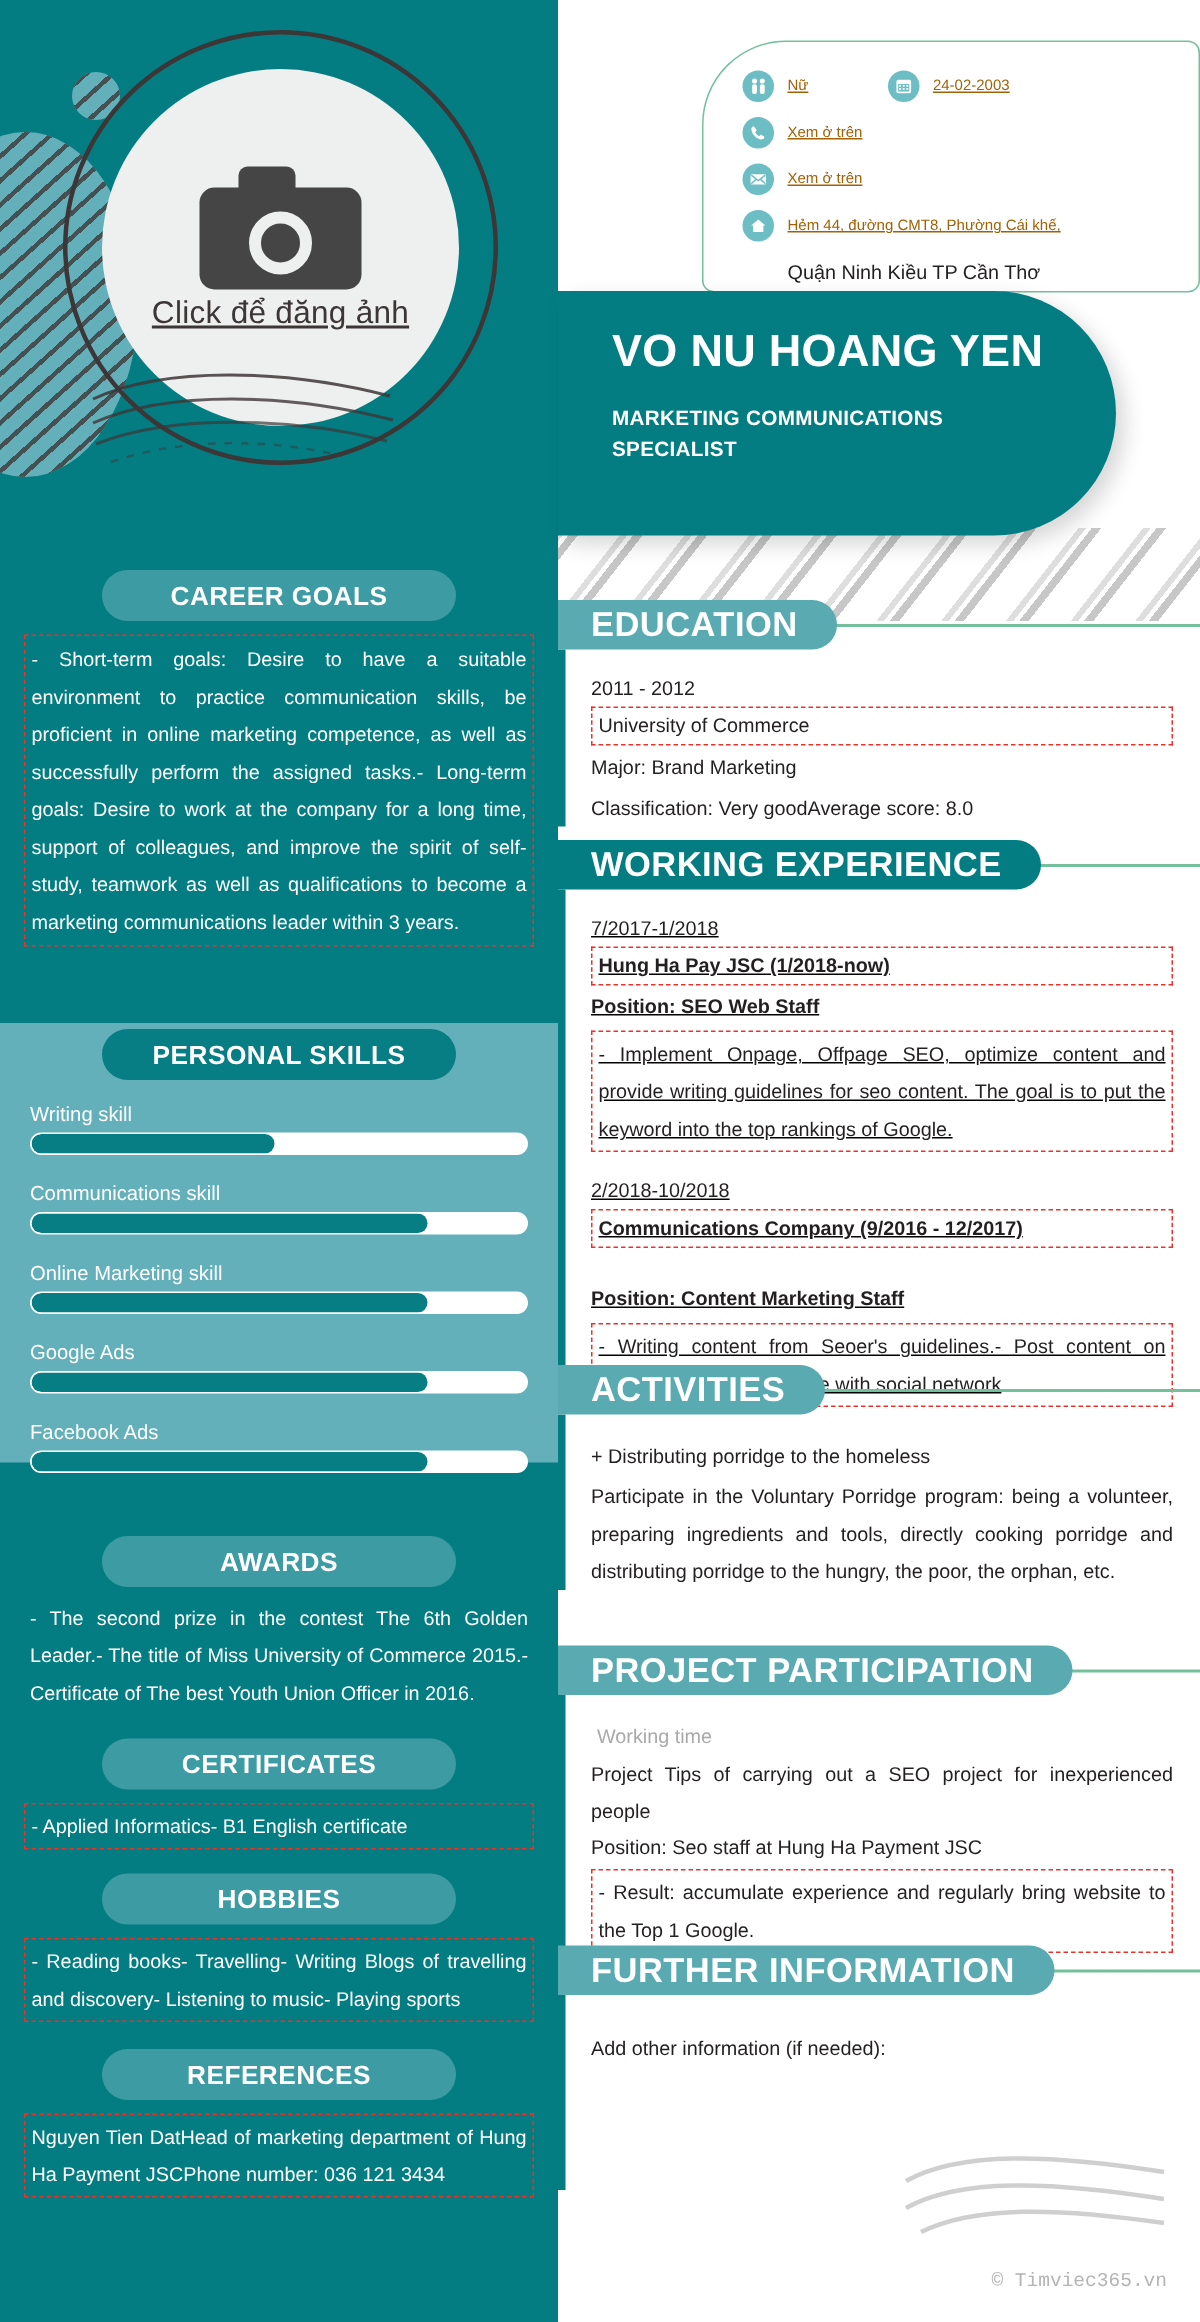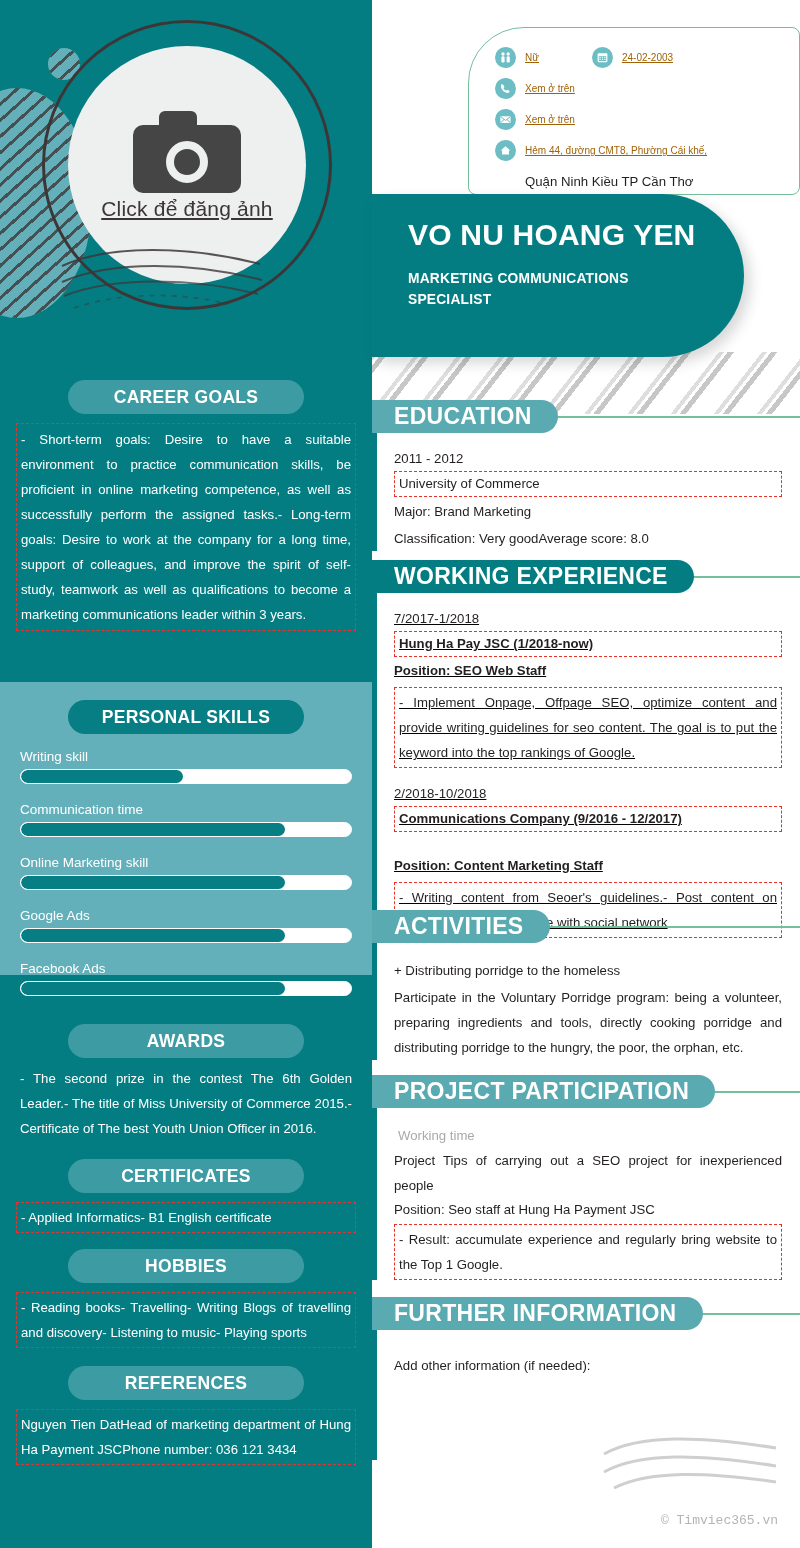--- a/index.html
+++ b/index.html
@@ -171,31 +171,31 @@
       <path d="M2,42 C52,20 132,22 202,40" stroke="#3d3637" stroke-width="2" fill="none" opacity=".8"></path>
       <path d="M4,56 C54,36 134,38 198,54" stroke="#3d3637" stroke-width="2" fill="none" opacity=".7"></path>
       <path d="M14,68 C60,52 120,52 168,64" stroke="#3d3637" stroke-width="1.6" fill="none" opacity=".5" stroke-dasharray="5 6"></path>
     </svg>
 
     <div class="sb-band band-dark" style="top:380px;height:302px;">
       <div class="sb-pill on-dark">CAREER GOALS</div>
       <div class="sb-body dashed-red" style="margin:9px 16px 0 16px;padding:3px 4px;">- Short-term goals: Desire to have a suitable environment to practice communication skills, be proficient in online marketing competence, as well as successfully perform the assigned tasks.- Long-term goals: Desire to work at the company for a long time, support of colleagues, and improve the spirit of self-study, teamwork as well as qualifications to become a marketing communications leader within 3 years.</div>
     </div>
 
-    <div class="sb-band band-light" style="top:682px;height:293px;padding-top:18px;">
+    <div class="sb-band band-light" style="top:682px;height:293px;padding-top:4px;">
       <div class="sb-pill on-light">PERSONAL SKILLS</div>
       <div style="margin-top:15px;">
         <div>
           <div class="skill-label">Writing skill</div>
           <div class="skill-track">
               <div class="skill-fill" style="width: 49%;"></div>
             </div>
         </div>
         <div>
-          <div class="skill-label">Communication time</div>
+          <div class="skill-label">Communications skill</div>
           <div class="skill-track">
               <div class="skill-fill" style="width: 80%;"></div>
             </div>
         </div>
         <div>
           <div class="skill-label">Online Marketing skill</div>
           <div class="skill-track">
               <div class="skill-fill" style="width: 80%;"></div>
             </div>
         </div>
@@ -351,21 +351,21 @@
       </div>
       <div style="position:relative;padding-top:16px;">
         <div class="r-left-bar" style="top:0;bottom:0;"></div>
         <div class="r-body">
           <div class="r-line">+ Distributing porridge to the homeless</div>
           <div class="r-para" style="margin-top:2px;">Participate in the Voluntary Porridge program: being a volunteer, preparing ingredients and tools, directly cooking porridge and distributing porridge to the hungry, the poor, the orphan, etc.</div>
         </div>
       </div>
     </div>
 
-    <div style="position:absolute;left:0;top:1073px;width:428px;">
+    <div style="position:absolute;left:0;top:1095px;width:428px;">
       <div class="r-head">
         <div class="tag teal-light">PROJECT PARTICIPATION</div>
         <div class="rule" style="left:270px;"></div>
       </div>
       <div style="position:relative;padding-top:16px;">
         <div class="r-left-bar" style="top:0;bottom:0;"></div>
         <div class="r-body">
           <div class="r-line muted" style="padding-left:4px;">Working time</div>
           <div class="r-para">Project Tips of carrying out a SEO project for inexperienced people</div>
           <div class="r-line">Position: Seo staff at Hung Ha Payment JSC</div>

